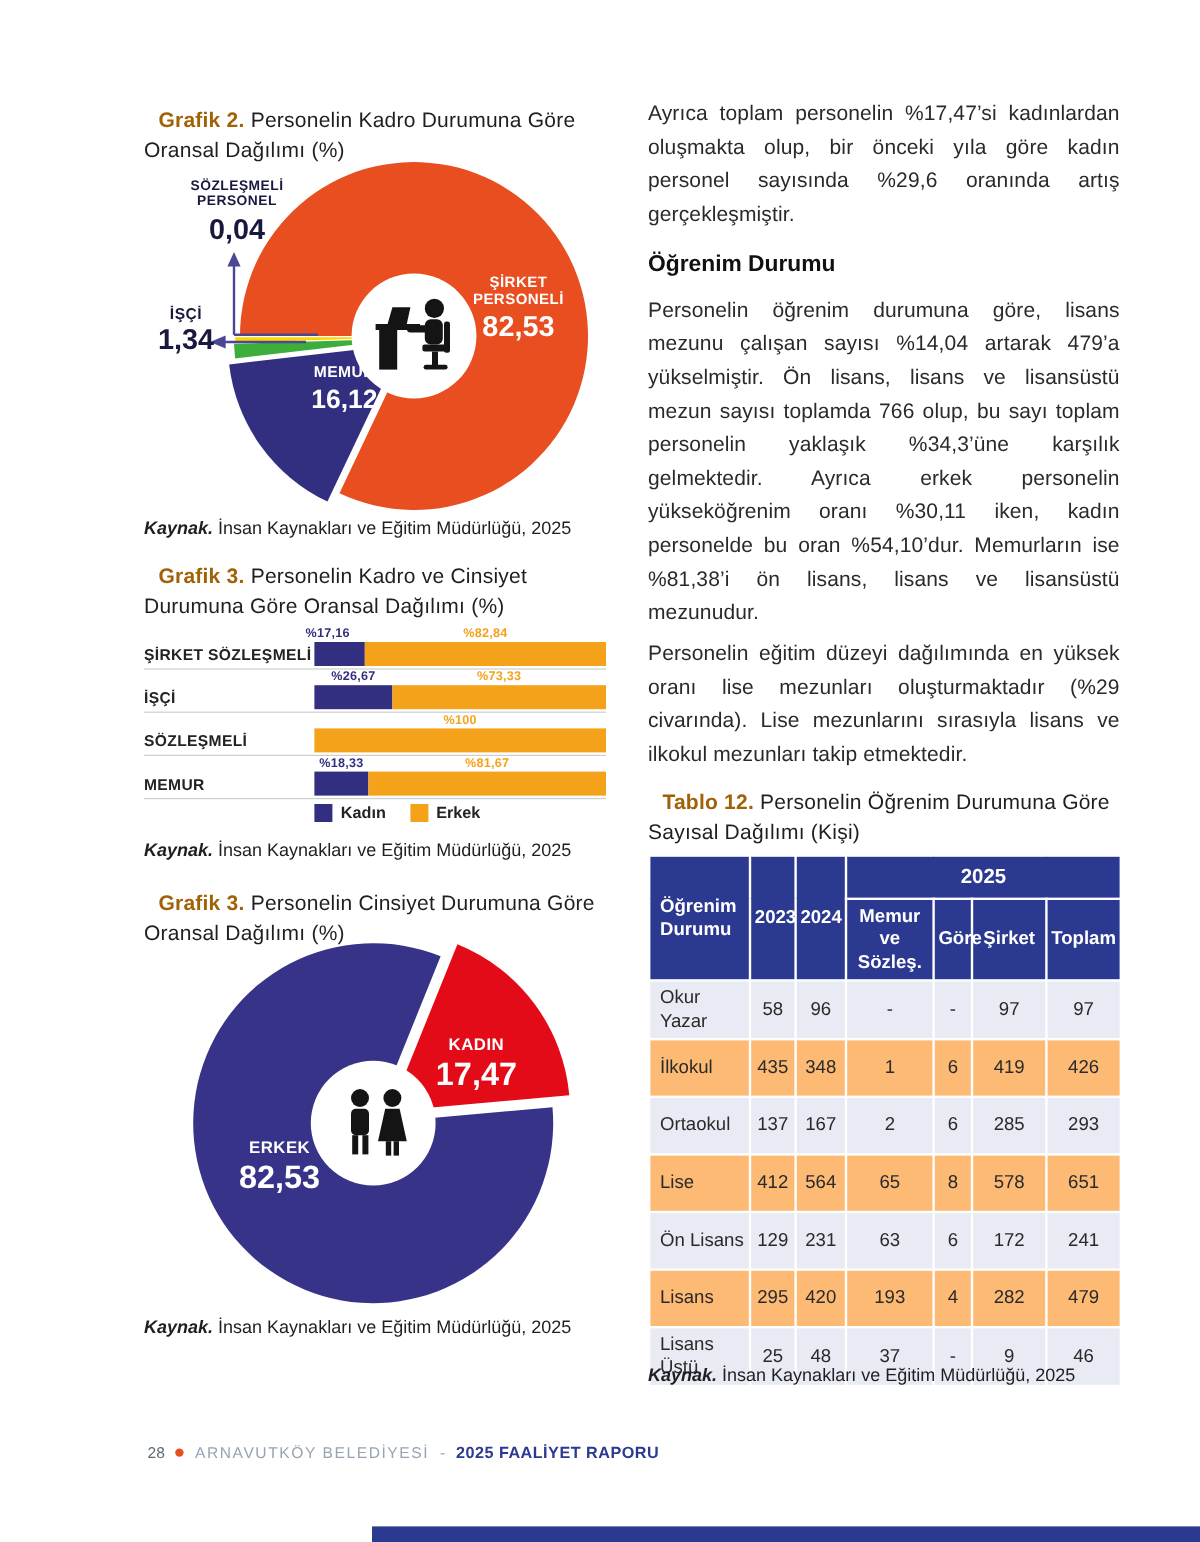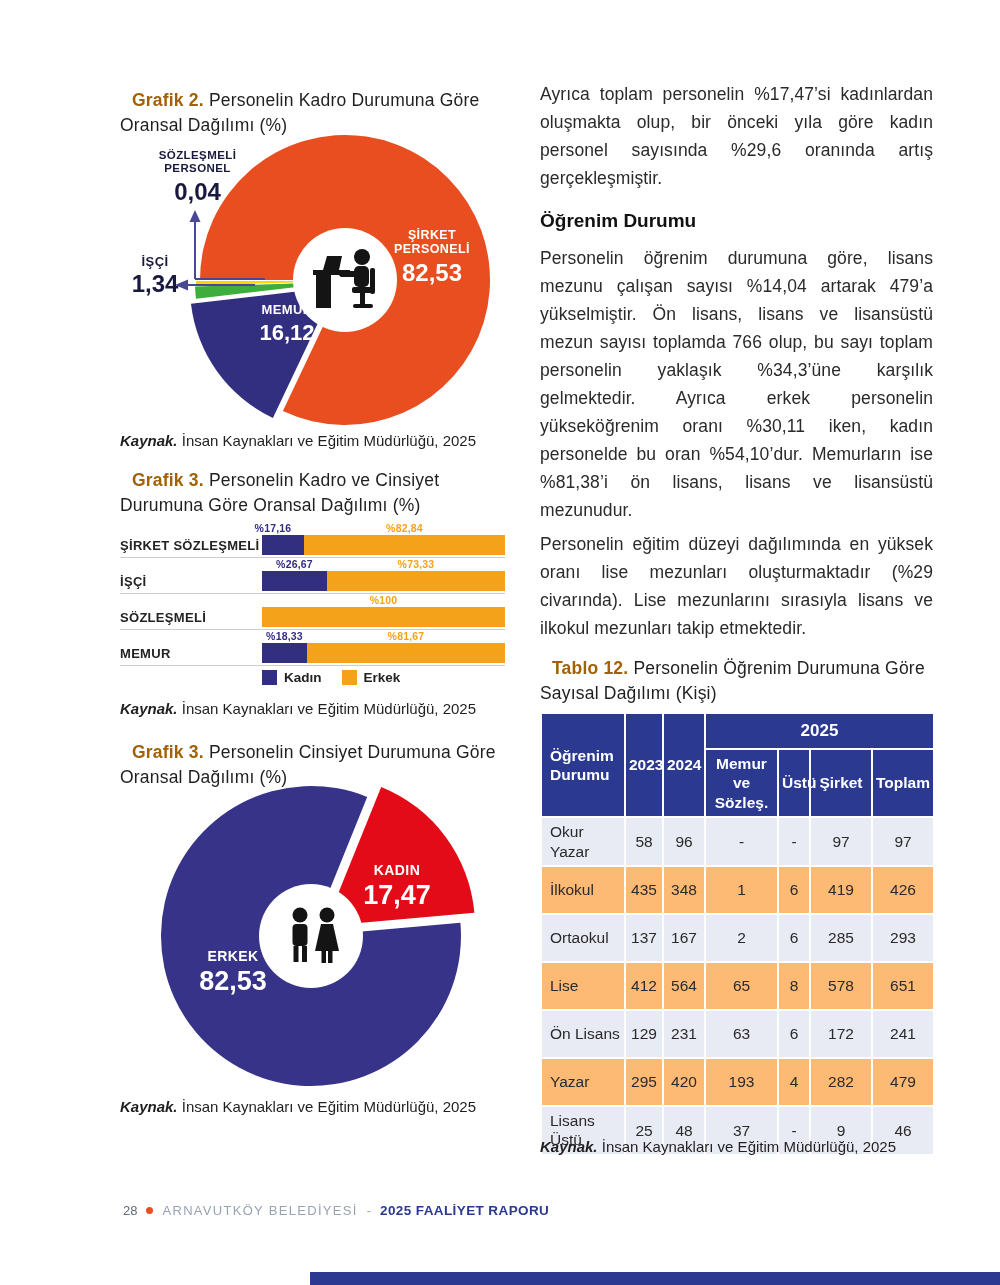--- a/index.html
+++ b/index.html
@@ -247,21 +247,21 @@
       </colgroup>
     <thead>
       <tr>
         <th rowspan="2" class="left-h">Öğrenim Durumu</th>
         <th rowspan="2">2023</th>
         <th rowspan="2">2024</th>
         <th colspan="4" style="height:26px;font-size:17px;">2025</th>
       </tr>
       <tr>
         <th>Memur ve Sözleş.</th>
-        <th>Üstü</th>
+        <th>Göre</th>
         <th>Şirket</th>
         <th>Toplam</th>
       </tr>
     </thead>
     <tbody>
       <tr class="alt">
         <td class="rowname">Okur Yazar</td>
         <td>58</td>
         <td>96</td>
         <td>-</td>
@@ -299,21 +299,21 @@
       <tr class="alt">
         <td class="rowname">Ön Lisans</td>
         <td>129</td>
         <td>231</td>
         <td>63</td>
         <td>6</td>
         <td>172</td>
         <td>241</td>
       </tr>
       <tr class="plain">
-        <td class="rowname">Yazar</td>
+        <td class="rowname">Lisans</td>
         <td>295</td>
         <td>420</td>
         <td>193</td>
         <td>4</td>
         <td>282</td>
         <td>479</td>
       </tr>
       <tr class="alt">
         <td class="rowname">Lisans Üstü</td>
         <td>25</td>

